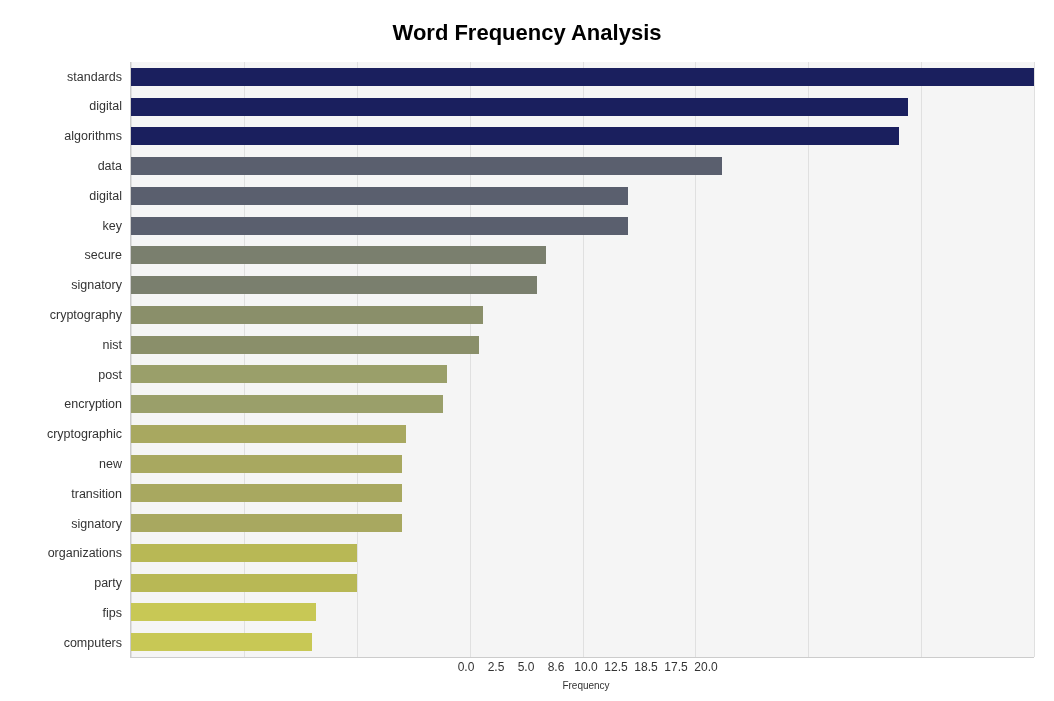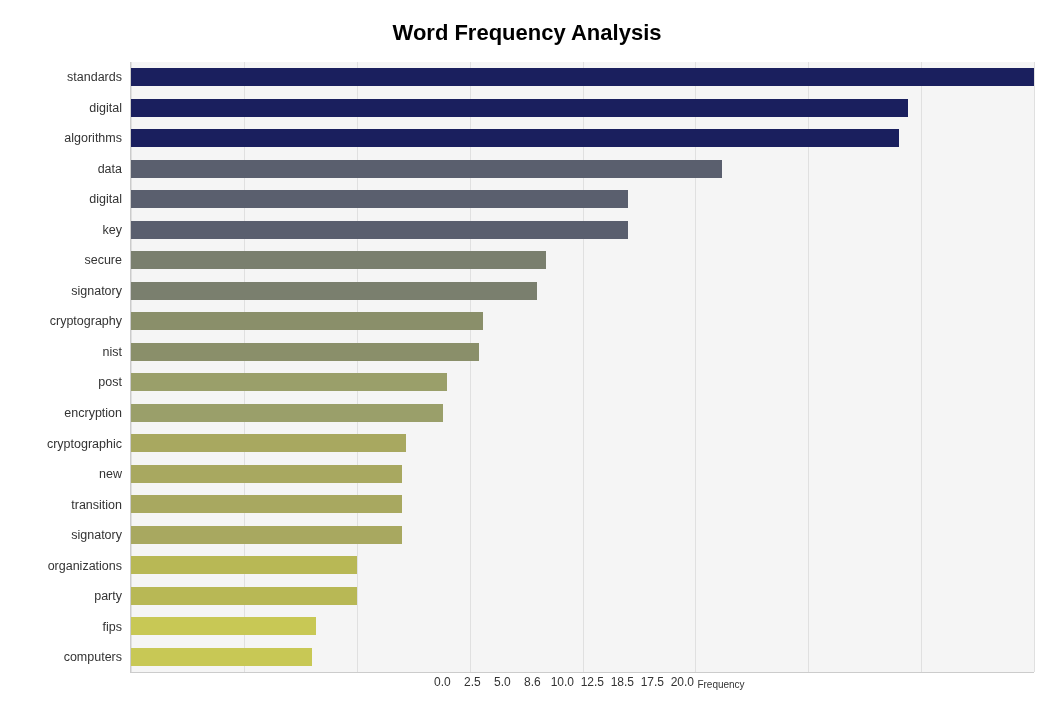--- a/index.html
+++ b/index.html
@@ -61,21 +61,21 @@
       height: 22px;
       position: relative;
       z-index: 1;
     }
     .bar {
       height: 18px;
       border-radius: 0;
     }
     .x-axis {
       display: flex;
-      flex-direction: row;
+      flex-direction: column;
       align-items: center;
       padding-left: 118px;
     }
     .x-ticks {
       display: flex;
       flex-direction: row;
       width: 100%;
       justify-content: space-between;
       padding: 2px 0;
     }

